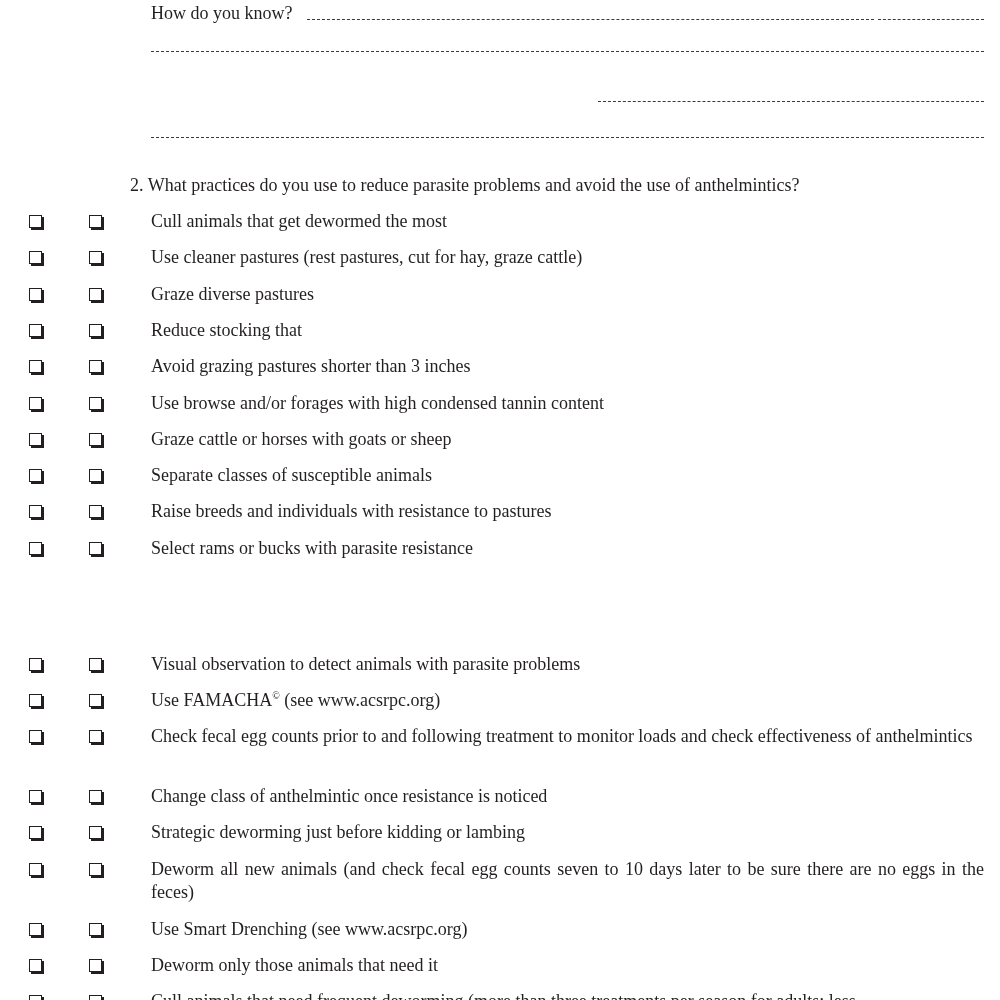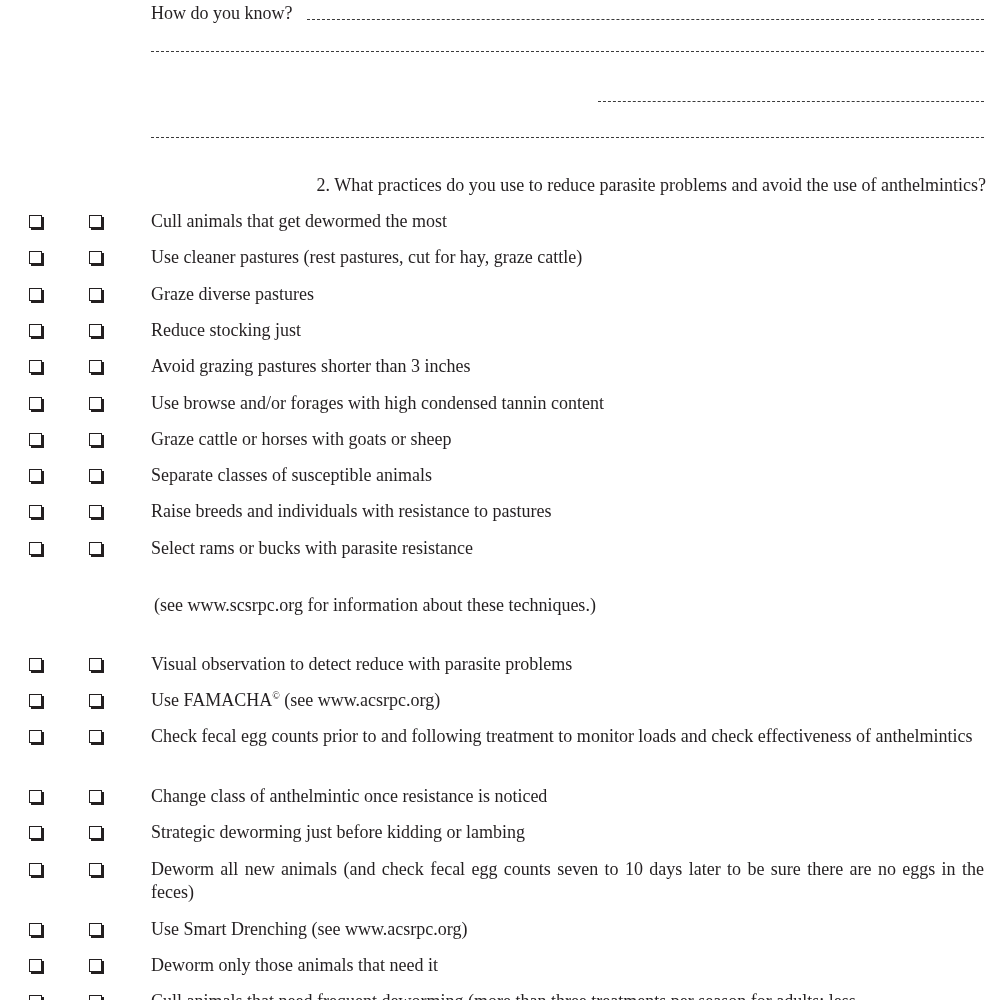--- a/index.html
+++ b/index.html
@@ -77,21 +77,21 @@
   <div class="abs" style="left:135px; top:2px;">
     <span>How do you know?</span>
   </div>
   <div class="blank-line" style="left:291px; width:567px; top:19px;"></div>
   <div class="blank-line" style="left:862px; width:106px; top:19px;"></div>
   <div class="blank-line" style="left:135px; width:833px; top:51px;"></div>
 
   <div class="blank-line" style="left:582px; width:386px; top:101px;"></div>
   <div class="blank-line" style="left:135px; width:833px; top:137px;"></div>
 
-  <div class="heading" style="top:174px;text-align:right;">
+  <div class="heading" style="top:174px;">
     <span>2. What practices do you use to reduce parasite problems and avoid the use of anthelmintics?</span>
   </div>
 
   <div id="s2-list">
       <div class="row" style="top: 210px;">
         <div class="cb c1" style="top:5px"></div>
         <div class="cb c2" style="top:5px"></div>
         <div class="item-text single" style="top:0">Cull animals that get dewormed the most</div>
       </div>
       <div class="row" style="top: 246px;">
@@ -100,21 +100,21 @@
         <div class="item-text single" style="top:0">Use cleaner pastures (rest pastures, cut for hay, graze cattle)</div>
       </div>
       <div class="row" style="top: 283px;">
         <div class="cb c1" style="top:5px"></div>
         <div class="cb c2" style="top:5px"></div>
         <div class="item-text single" style="top:0">Graze diverse pastures</div>
       </div>
       <div class="row" style="top: 319px;">
         <div class="cb c1" style="top:5px"></div>
         <div class="cb c2" style="top:5px"></div>
-        <div class="item-text single" style="top:0">Reduce stocking just</div>
+        <div class="item-text single" style="top:0">Reduce stocking that</div>
       </div>
       <div class="row" style="top: 355px;">
         <div class="cb c1" style="top:5px"></div>
         <div class="cb c2" style="top:5px"></div>
         <div class="item-text single" style="top:0">Avoid grazing pastures shorter than 3 inches</div>
       </div>
       <div class="row" style="top: 392px;">
         <div class="cb c1" style="top:5px"></div>
         <div class="cb c2" style="top:5px"></div>
         <div class="item-text single" style="top:0">Use browse and/or forages with high condensed tannin content</div>
@@ -135,28 +135,27 @@
         <div class="item-text single" style="top:0">Raise breeds and individuals with resistance to pastures</div>
       </div>
       <div class="row" style="top: 537px;">
         <div class="cb c1" style="top:5px"></div>
         <div class="cb c2" style="top:5px"></div>
         <div class="item-text single" style="top:0">Select rams or bucks with parasite resistance</div>
       </div>
     </div>
 
   <div class="heading" style="top:594px;">
-    <span class="sub">(see www.scsrpc.org for information about these techniques.)</span>
   </div>
 
   <div id="s3-list">
       <div class="row" style="top: 653px;">
         <div class="cb c1" style="top:5px"></div>
         <div class="cb c2" style="top:5px"></div>
-        <div class="item-text single" style="top:0">Visual observation to detect reduce with parasite problems</div>
+        <div class="item-text single" style="top:0">Visual observation to detect animals with parasite problems</div>
       </div>
       <div class="row" style="top: 689px;">
         <div class="cb c1" style="top:5px"></div>
         <div class="cb c2" style="top:5px"></div>
         <div class="item-text single" style="top:0"><span>Use FAMACHA</span><sup>©</sup><span> (see www.acsrpc.org)</span></div>
       </div>
       <div class="row" style="top: 725px;">
         <div class="cb c1" style="top:5px"></div>
         <div class="cb c2" style="top:5px"></div>
         <div class="item-text" style="top:0">Check fecal egg counts prior to and following treatment to monitor loads and check effectiveness of anthelmintics</div>

